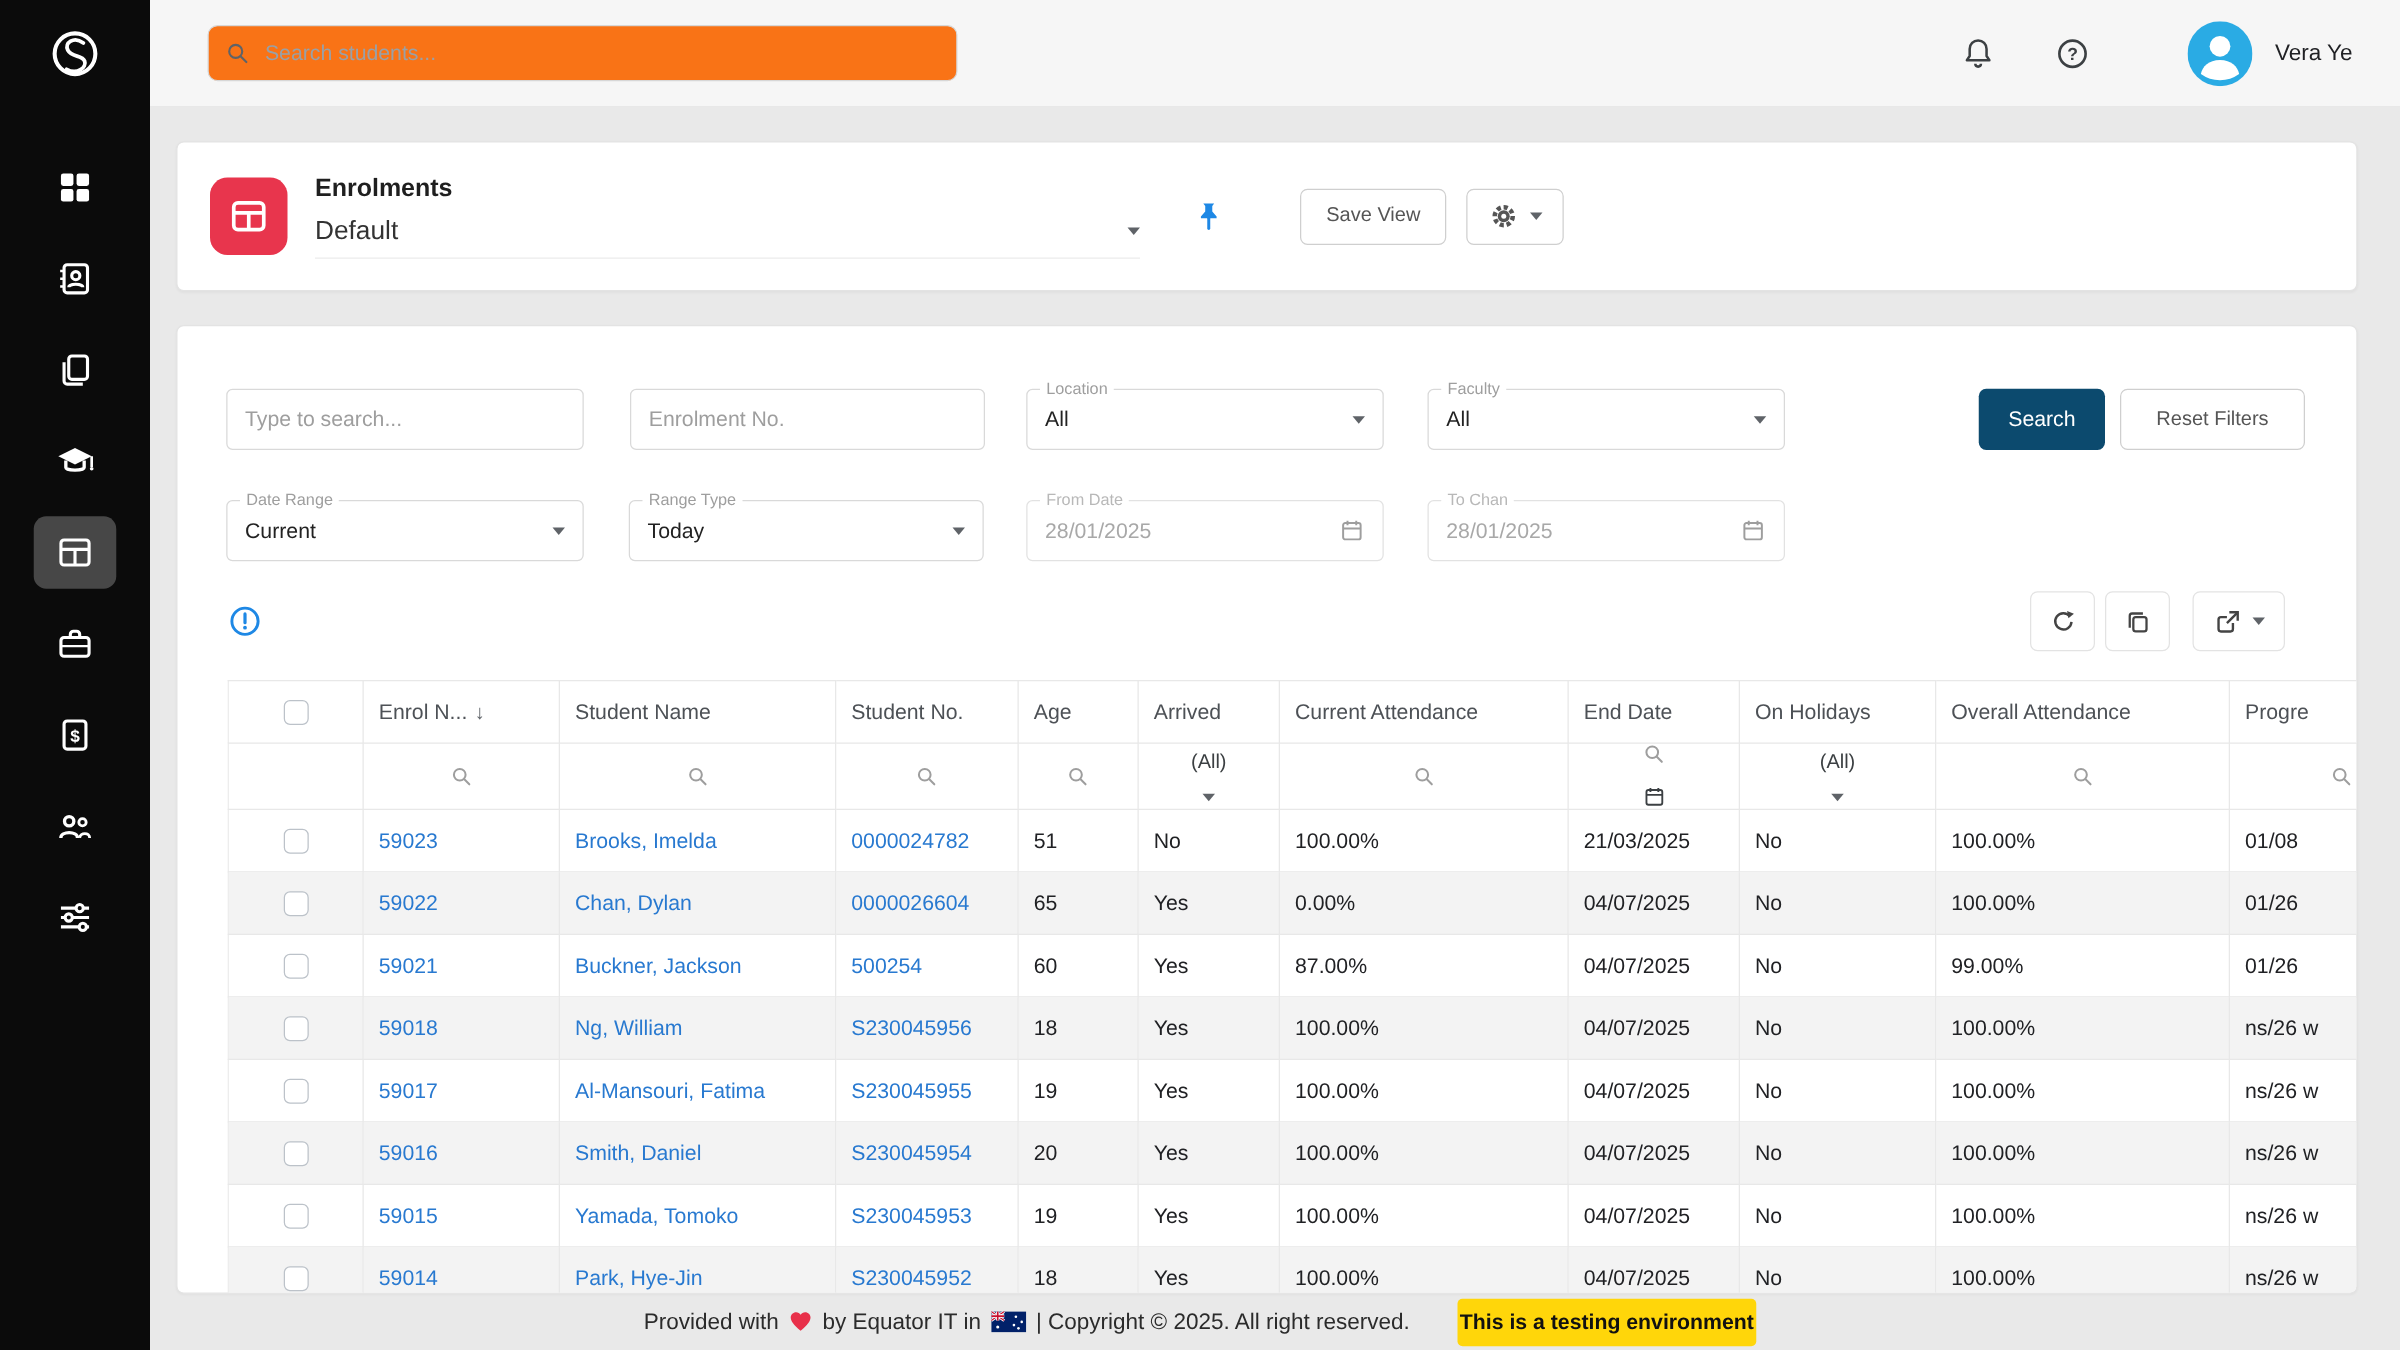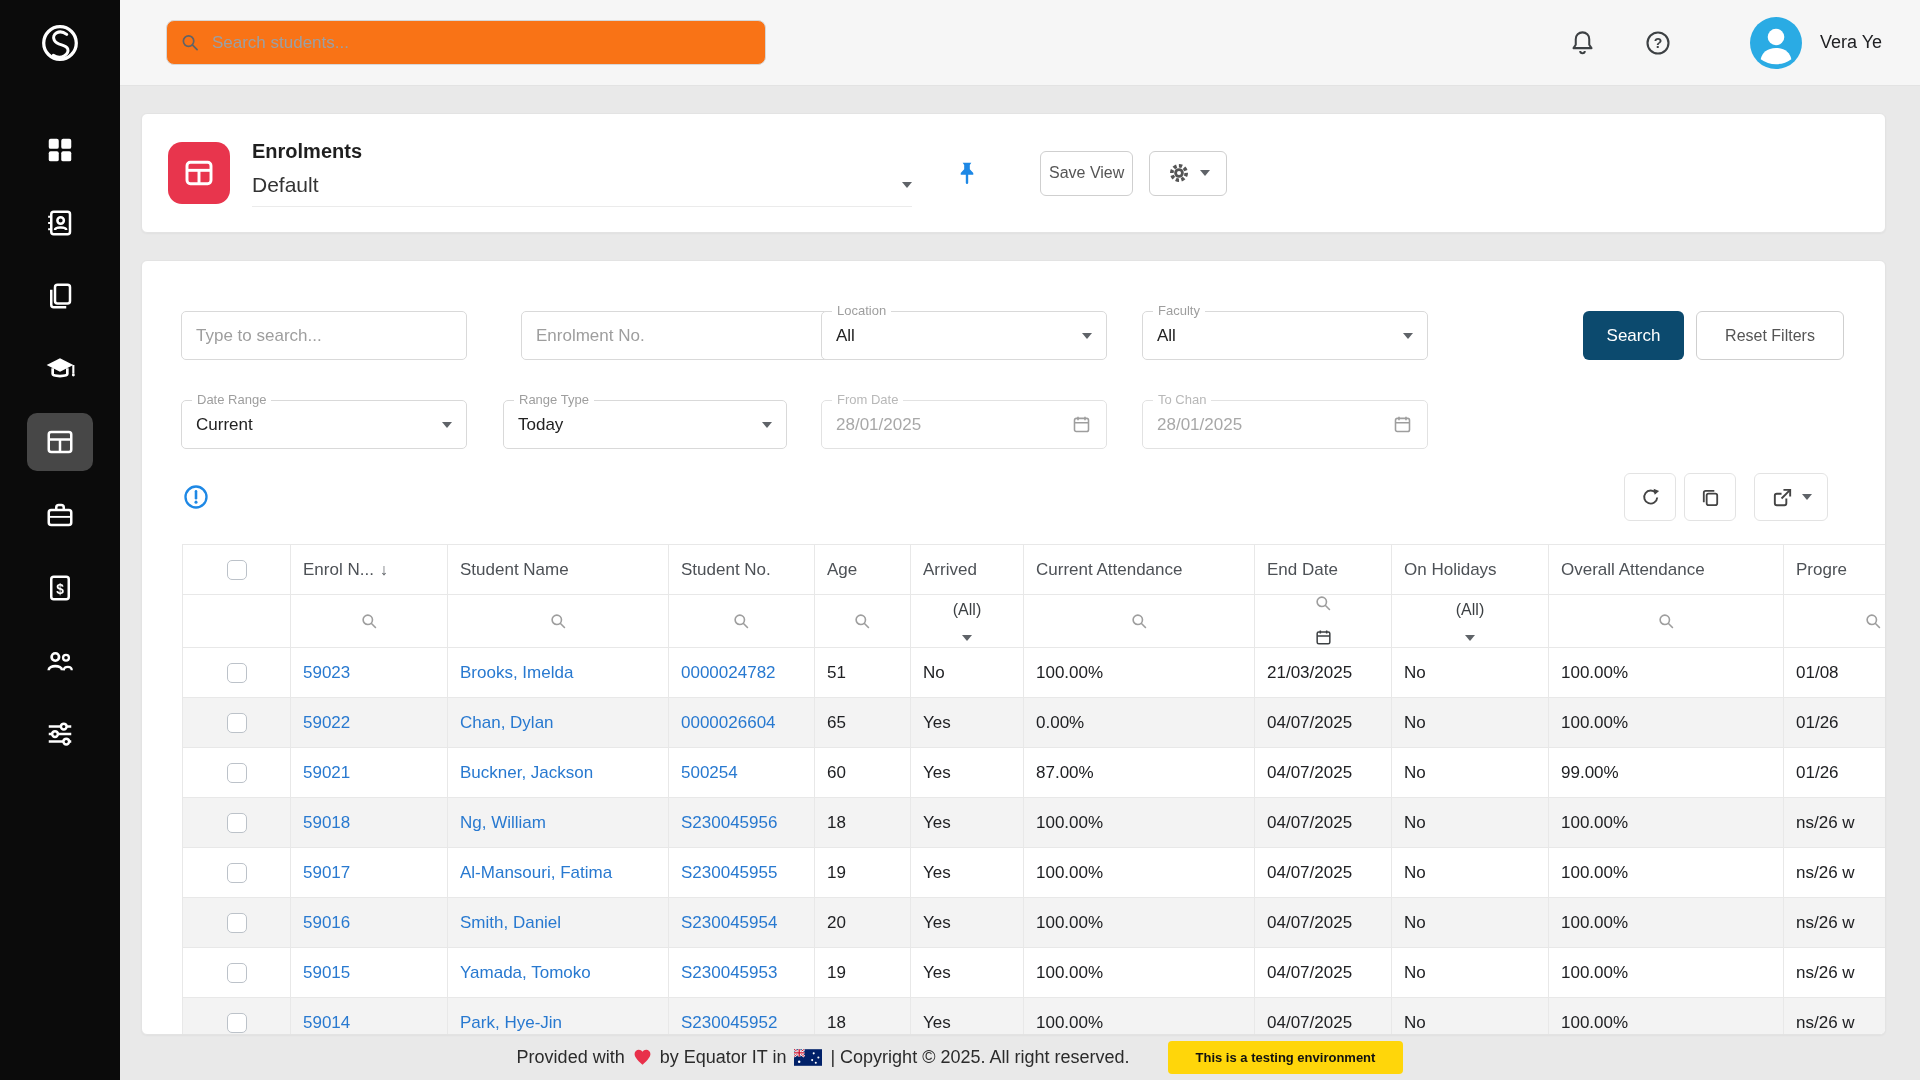--- a/index.html
+++ b/index.html
@@ -37,21 +37,21 @@
   .view-card { left:141px; top:113px; width:1745px; height:120px; display:flex; align-items:center; padding:0 26px; }
   .app-icon { width:62px; height:62px; border-radius:14px; background:#e8354d; display:flex; align-items:center; justify-content:center; flex:none; }
   .view-meta { margin-left:22px; }
   .view-title { font-size:20px; font-weight:bold; color:#1f1f1f; }
   .view-select { width:660px; display:flex; align-items:center; justify-content:space-between;
                  margin-top:10px; padding-bottom:9px; border-bottom:1px solid #ebebeb; cursor:pointer; }
   .view-select .val { font-size:21px; color:#333; }
   .pin-btn { margin-left:42px; }
   .btn { height:45px; border:1px solid #cfcfcf; border-radius:6px; background:#fff; font-size:16px;
          color:#555; font-family:inherit; cursor:pointer; display:inline-flex; align-items:center; justify-content:center; }
-  .save-view-btn { margin-left:60px; padding:0 8px; }
+  .save-view-btn { margin-left:60px; padding:0 20px; }
   .gear-btn { margin-left:16px; width:78px; gap:9px; }
 
   .filter-card { left:141px; top:260px; width:1745px; height:775px; overflow:hidden; }
 
   
   .finput, .ffield { position:absolute; height:49px; border:1px solid #d9d9d9; border-radius:5px; background:#fff; }
   .finput { padding:0 14px; font-size:17px; font-family:inherit; color:#222; outline:none; }
   .finput::placeholder { color:#9e9e9e; }
   .ffield { display:flex; align-items:center; padding:0 14px; cursor:pointer; }
   .flabel { position:absolute; top:-9px; left:10px; font-size:13px; color:#9e9e9e; background:#fff; padding:0 5px; white-space:nowrap; }
@@ -85,21 +85,21 @@
   .cell-link { color:#2879d0; text-decoration:none; cursor:pointer; }
   .sort-arrow { color:#5f6368; font-size:16px; margin-left:6px; }
   .fcell-inner { display:flex; align-items:center; gap:8px;flex-direction:column; }
   .fcell-inner .spacer { flex:1; }
   .filter-text { font-size:16px; color:#3c4043; }
 
   
   .footer { position:absolute; left:0; top:1035px; width:1920px; height:45px; display:flex;
             align-items:center; justify-content:center; gap:28px; font-size:18px; color:#2b2b2b; }
   .footer .seg { display:inline-flex; align-items:center; gap:8px; }
-  .test-badge { background:#ffd60a; color:#111; font-weight:bold; font-size:13px; padding:9px 28px;
+  .test-badge { background:#ffd60a; color:#111; font-weight:bold; font-size:17px; padding:9px 2px;
                 border-radius:4px; margin-left:10px;text-align:right; }
 </style>
 </head>
 <body>
 
 <div class="sidebar">
   <div class="logo-area">
     <svg width="46" height="46" viewBox="0 0 48 48">
       <circle cx="24" cy="24" r="17" fill="none" stroke="#ffffff" stroke-width="3.4"></circle>
       <path d="M31 15 c-8-6-16 0-13 6 s12 4 14 9 -6 12-15 7" fill="none" stroke="#ffffff" stroke-width="3.2" stroke-linecap="round"></path>
@@ -255,21 +255,21 @@
       <circle cx="12" cy="12" r="4.8" fill="#555"></circle>
       <circle cx="12" cy="12" r="2" fill="#fff"></circle>
     </svg>
     <span class="caret"></span>
   </button>
 </div>
 
 <div class="card filter-card">
 
   <input class="finput" style="left: 39px; top: 50px; width: 286px;" type="text" placeholder="Type to search...">
-  <input class="finput" style="left: 379px; top: 50px; width: 312px;" type="text" placeholder="Enrolment No.">
+  <input class="finput" style="left: 362px; top: 50px; width: 284px;" type="text" placeholder="Enrolment No.">
 
   <div class="ffield" style="left:679px; top:50px; width:286px;">
     <span class="flabel">Location</span>
     <span class="fvalue">All</span>
     <span class="tail">
         <span class="caret"></span>
       </span>
   </div>
   <div class="ffield" style="left:1000px; top:50px; width:286px;">
     <span class="flabel">Faculty</span>

